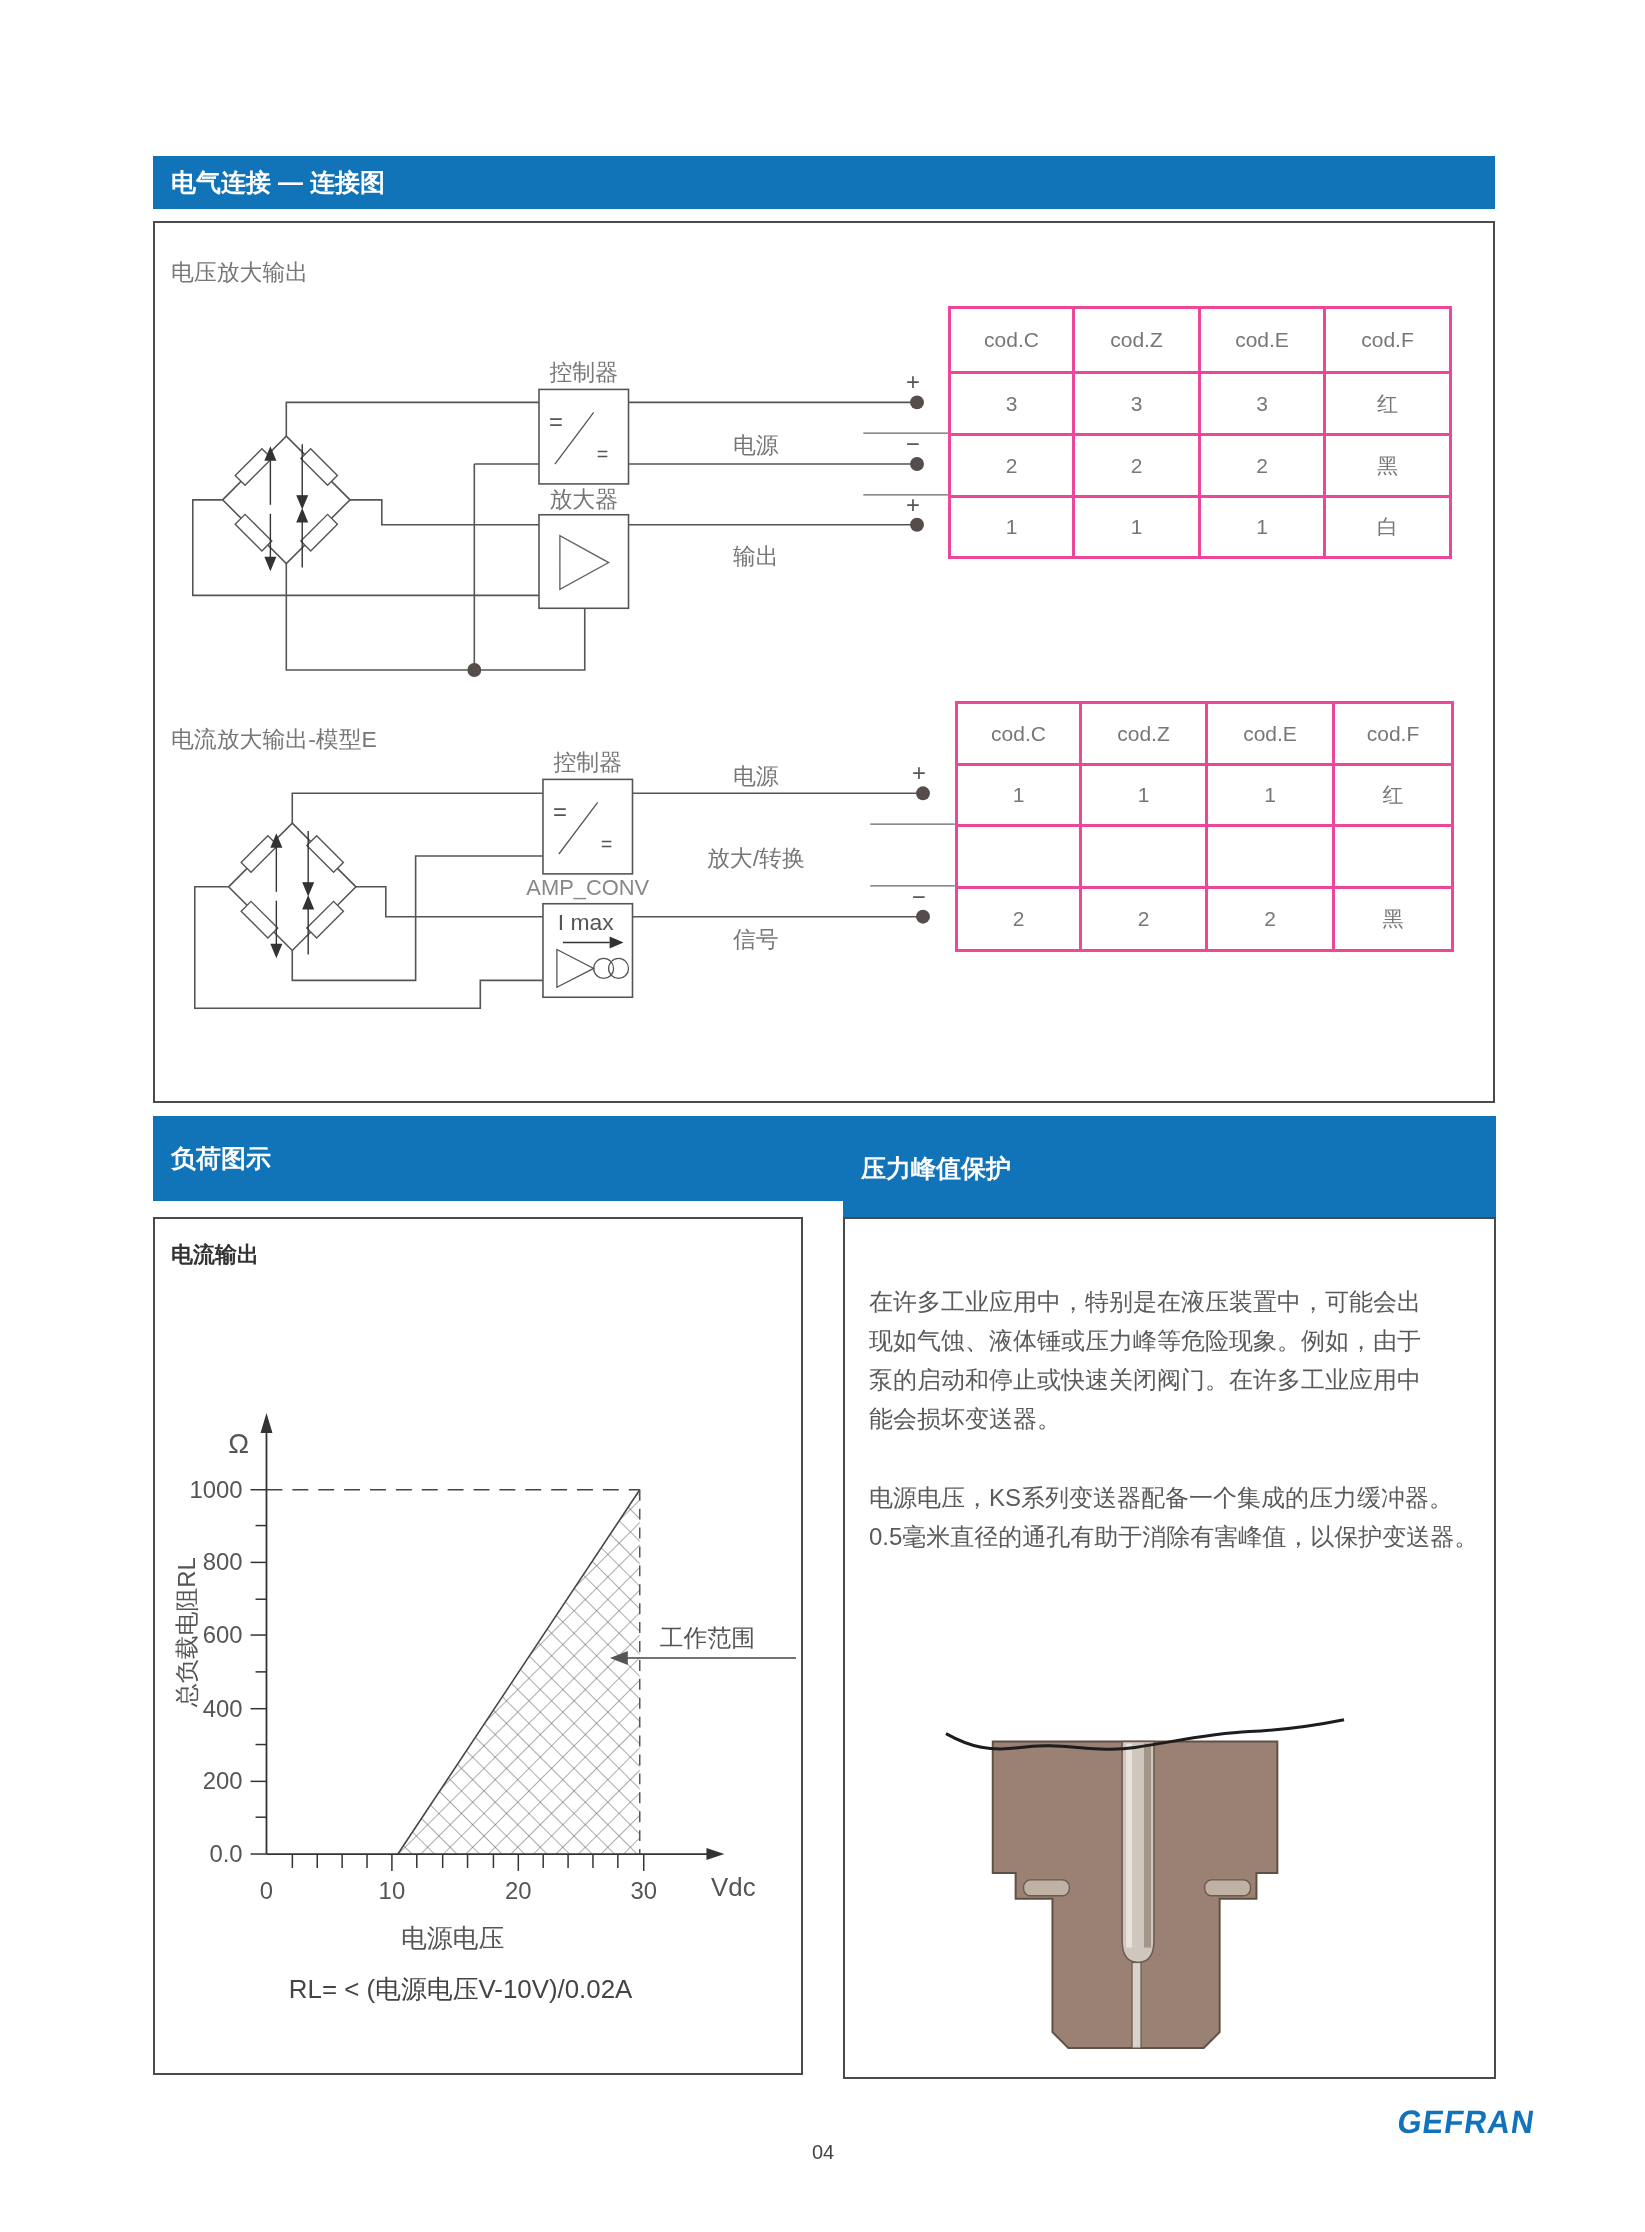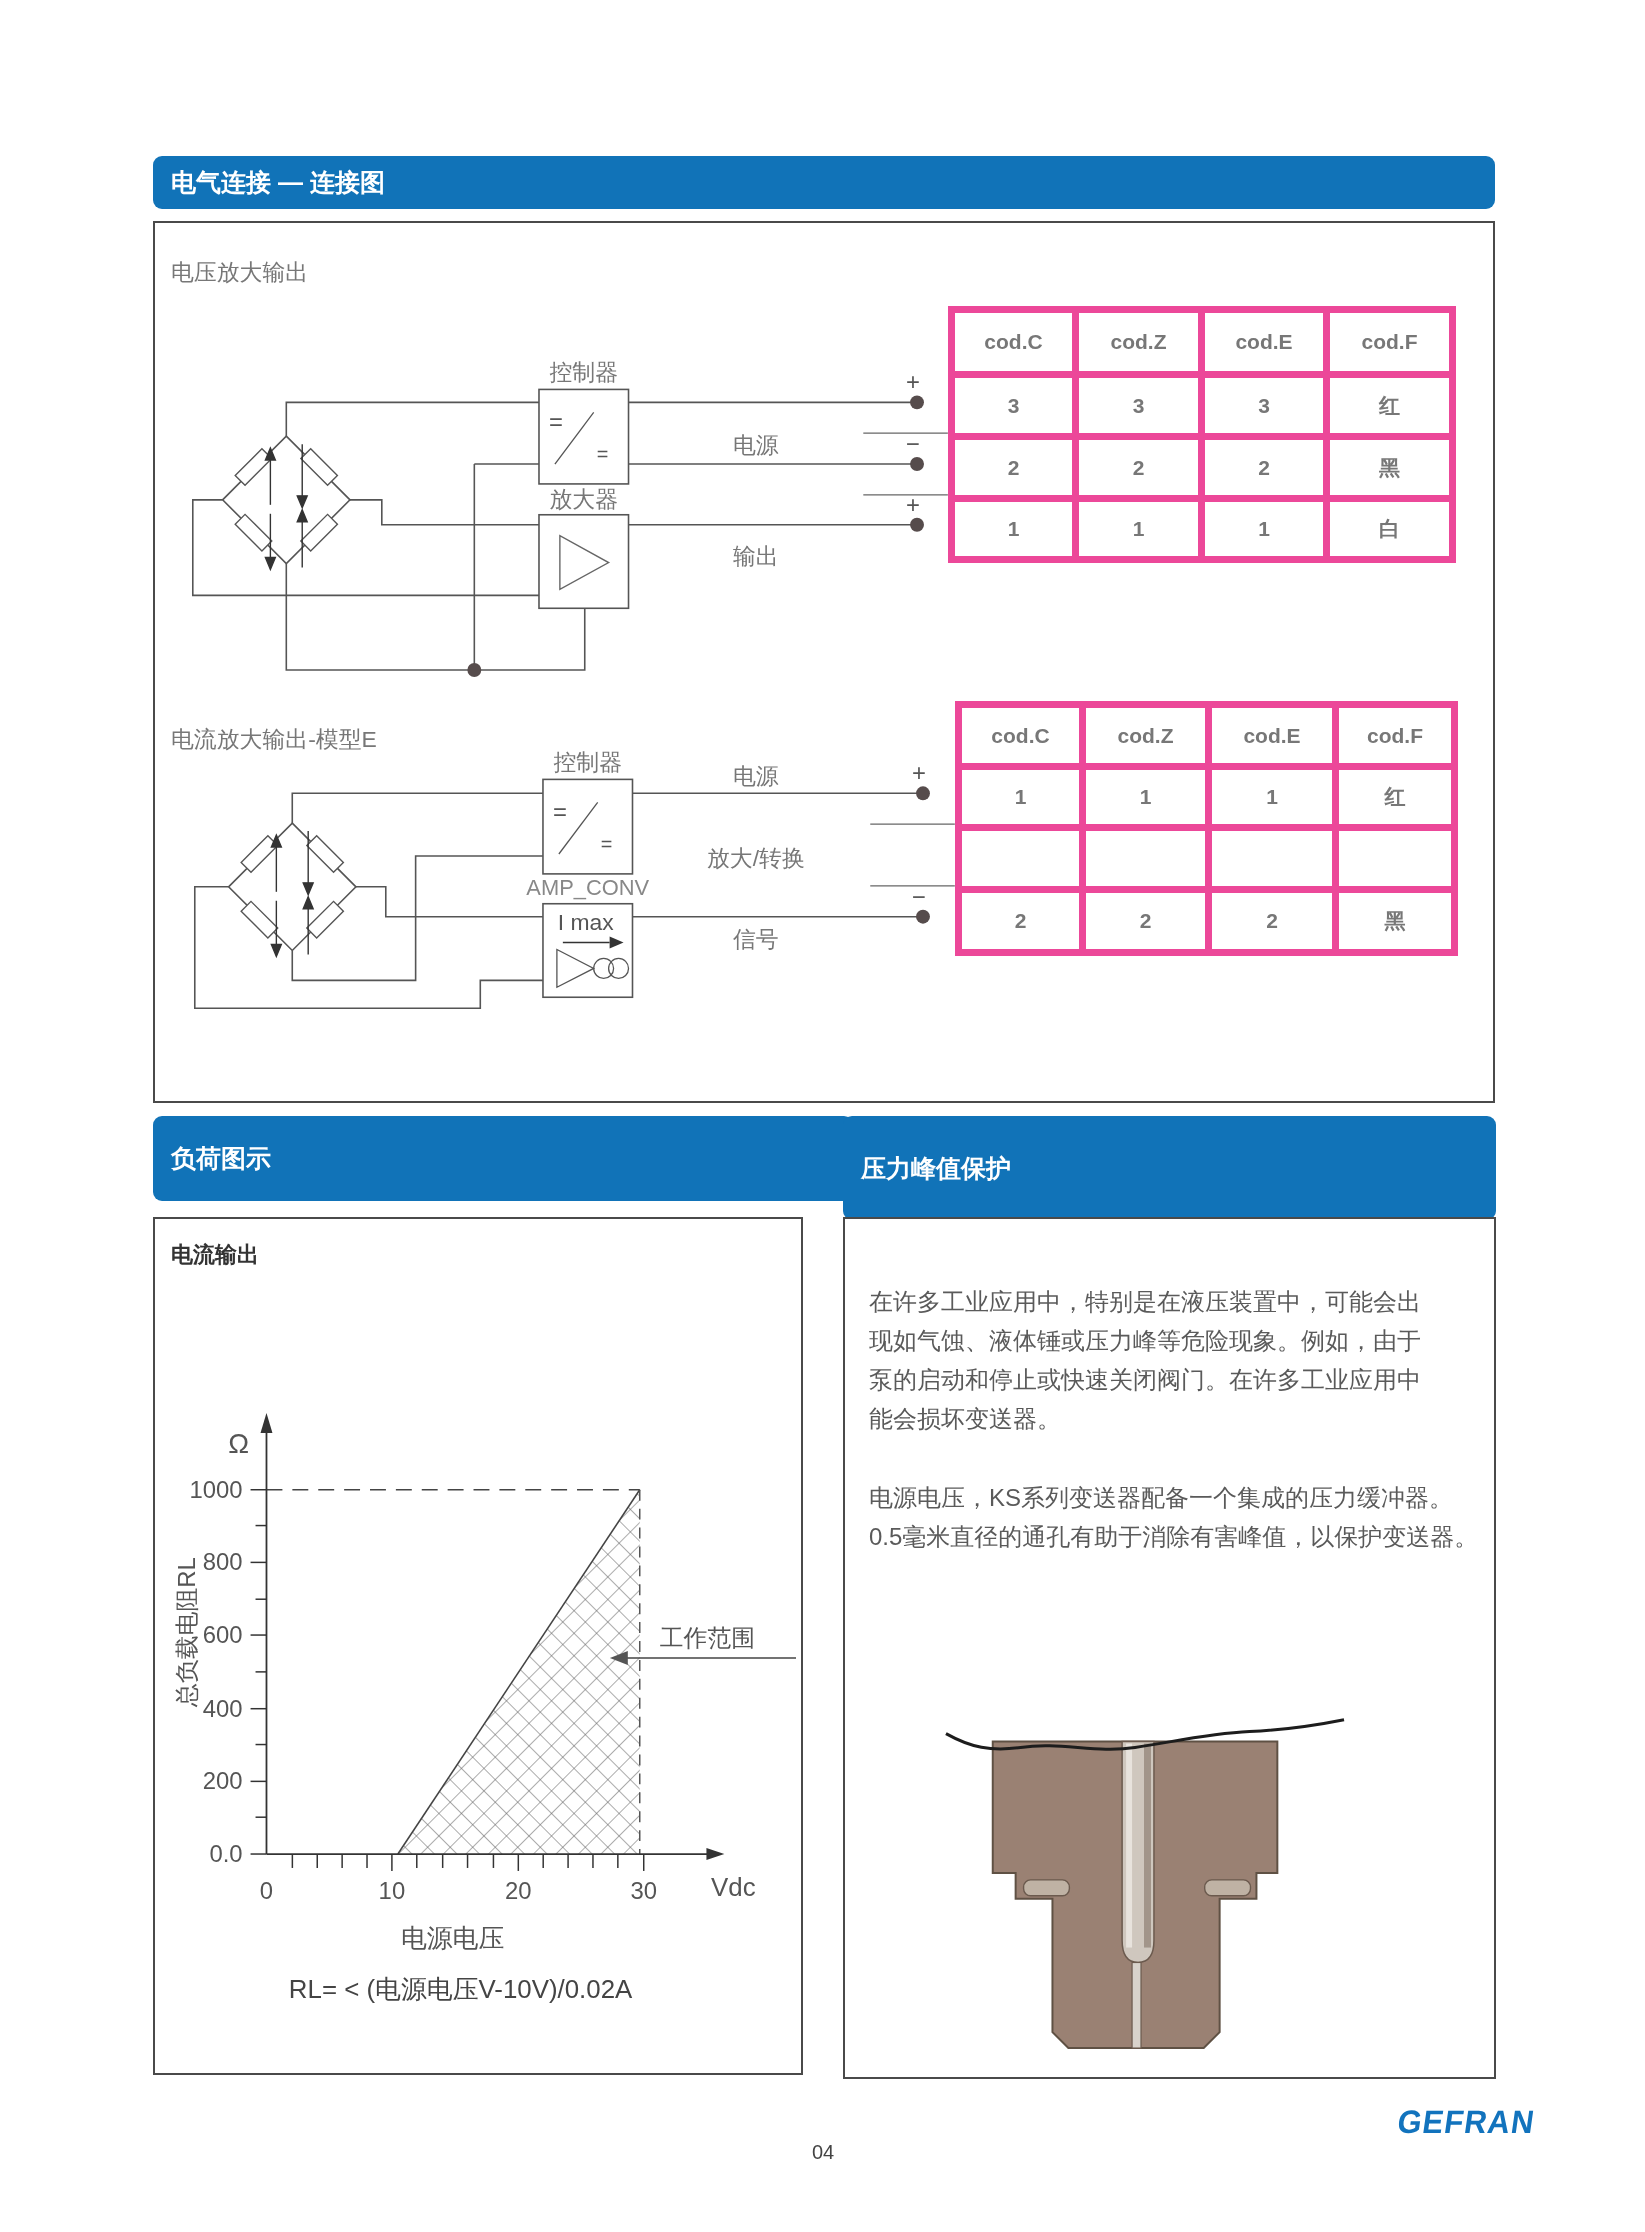--- a/index.html
+++ b/index.html
@@ -1,25 +1,25 @@
 <!DOCTYPE html>
 <html><head>
 <meta charset="utf-8">
 <style>
   html,body{margin:0;padding:0;background:#e8e8e8;}
   .page{position:relative;width:1646px;height:2233px;background:#ffffff;margin:0 auto;
         font-family:"Liberation Sans","DejaVu Sans",sans-serif;overflow:hidden;}
   .abs{position:absolute;}
   .section-bar{position:absolute;background:#1173B8;color:#ffffff;font-weight:bold;
-               font-size:25px;display:flex;align-items:center;padding-left:18px;box-sizing:border-box;border-radius:9px;}
+               font-size:25px;display:flex;align-items:center;padding-left:18px;box-sizing:border-box;}
   .panel{position:absolute;border:2px solid #4a4a4a;box-sizing:border-box;background:#fff;}
   svg text{font-family:"Liberation Sans","DejaVu Sans",sans-serif;}
   table.pin{position:absolute;border-collapse:collapse;table-layout:fixed;background:#fff;}
-  table.pin td{border:7px solid #ec4899;text-align:center;vertical-align:middle;
-               font-size:21px;color:#777;padding:0;font-weight:bold;}
+  table.pin td{border:3px solid #ec4899;text-align:center;vertical-align:middle;
+               font-size:21px;color:#777;padding:0;}
   .para-block{position:absolute;color:#5a5a5a;font-size:24px;line-height:39px;white-space:nowrap;}
   .para-block p{margin:0 0 40px 0;}
   .chart-title{position:absolute;font-size:22px;font-weight:bold;color:#333;}
   .page-num{position:absolute;left:0;width:1646px;text-align:center;font-size:20px;color:#444;}
   .logo{position:absolute;color:#1273BD;font-weight:800;font-size:31px;letter-spacing:1px;
         transform:skewX(-8deg) scaleY(1.05);transform-origin:left bottom;}
 </style>
 </head>
 <body>
 

